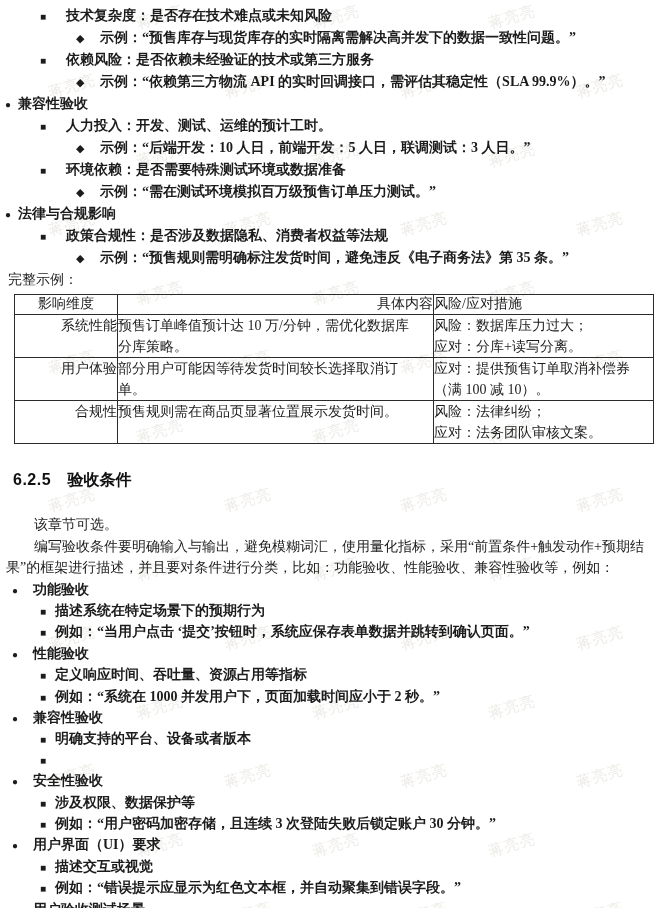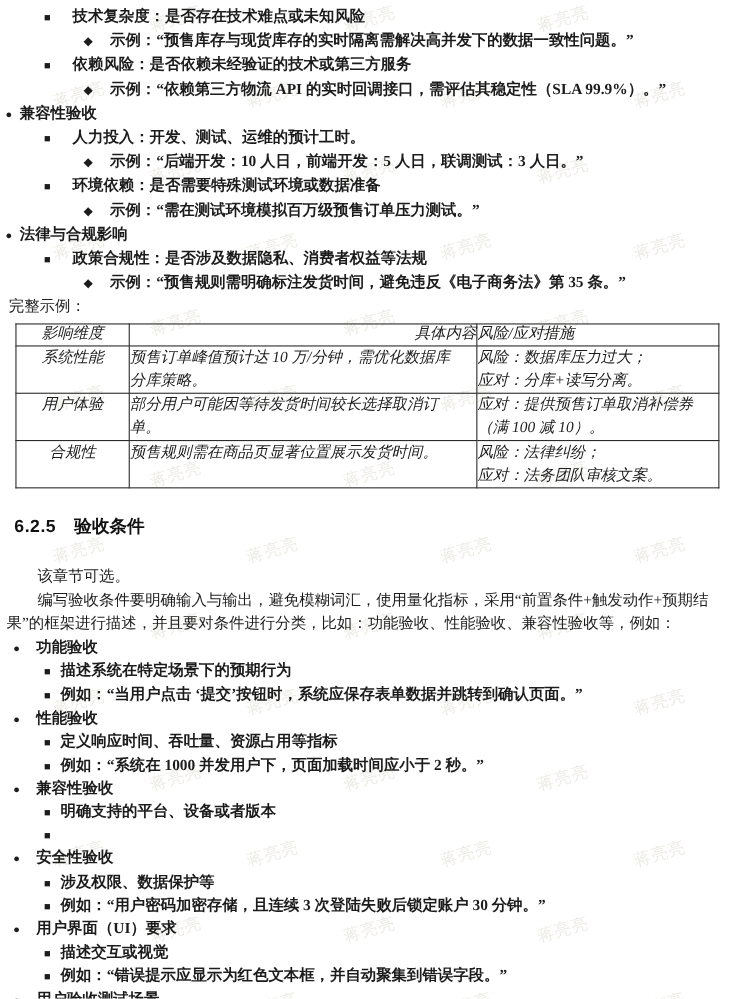--- a/index.html
+++ b/index.html
@@ -57,31 +57,30 @@
     margin: 4px 0 0 14px;
     width: 639px;
     table-layout: fixed;
     font-size: 14px;
   }
   table.impact th, table.impact td {
     border: 1px solid #2b2b2b;
     padding: 0;
     vertical-align: top;
     font-weight: normal;
-    font-style: italic;
   }
   table.impact th { height: 19px; line-height: 18px; }
   table.impact td { line-height: 21px; }
   .col-dim { width: 103px; }
   .col-content { width: 316px; }
   .col-measure { width: 220px; }
   th.h-dim { text-align: center; }
   th.h-content { text-align: right; padding-left: 22px; }
   th.h-measure { text-align: left; }
-  td.c-dim { text-align: center; padding-top: 1px; }
+  td.c-dim { text-align: right; padding-top: 1px; }
   td.c-content { padding-left: 7px; padding-right: 4px; padding-top: 1px; }
   td.c-measure { padding-left: 6px; padding-right: 2px; padding-top: 1px; }
   table.impact tr.body-row { height: 42px; }
 
   
   .heading {
     margin: 26px 0 0 13px;
     font-family: "Liberation Sans", "DejaVu Sans", sans-serif;
     font-size: 16px;
     font-weight: 600;

